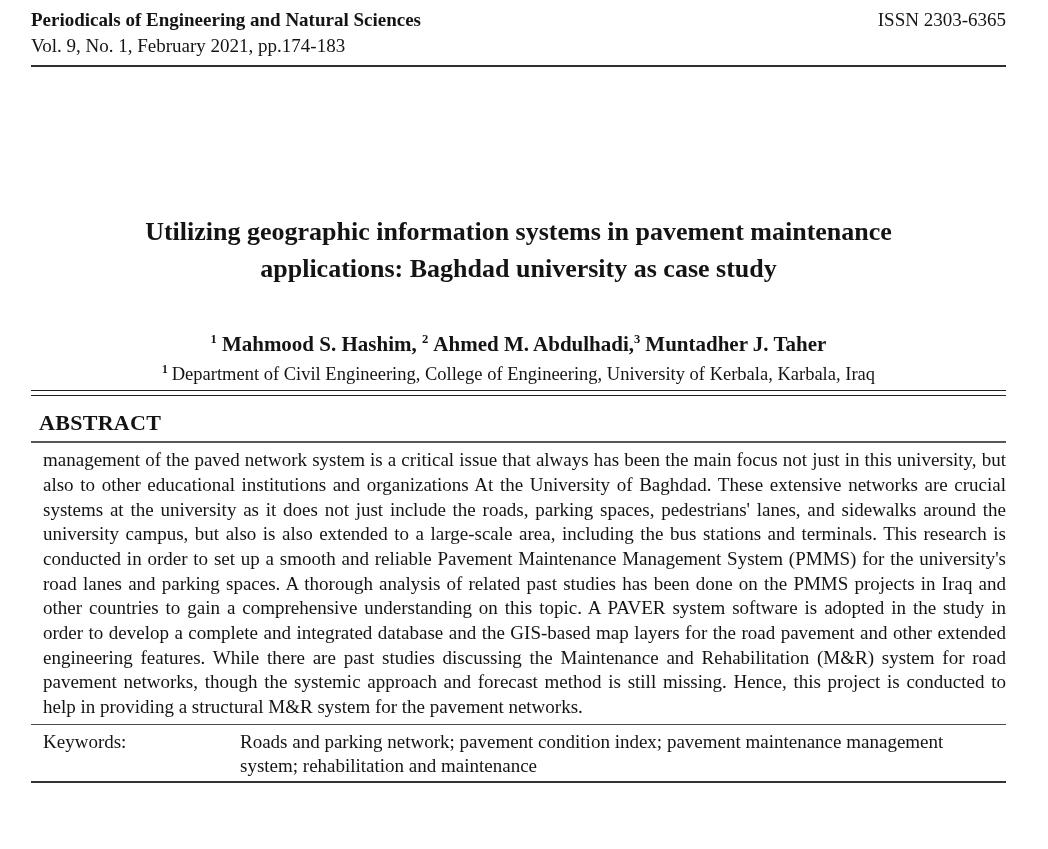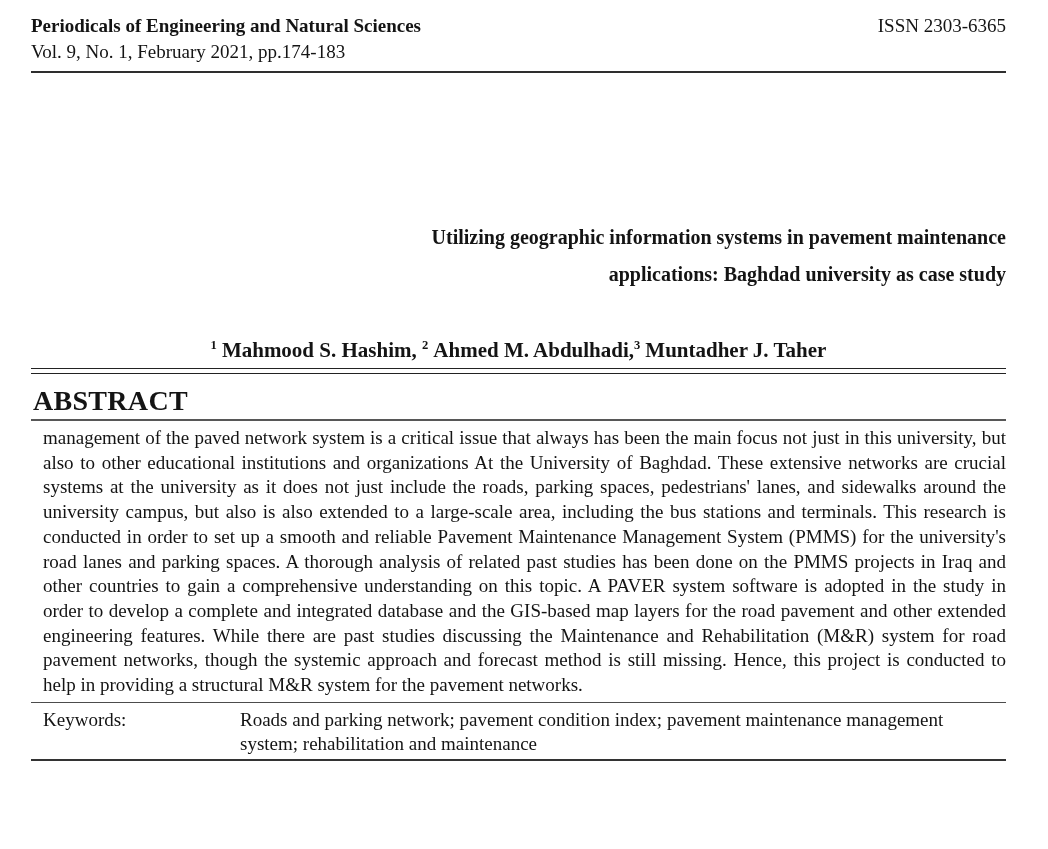--- a/index.html
+++ b/index.html
@@ -3,49 +3,49 @@
 <meta charset="utf-8">
 <style>
   * { box-sizing: border-box; }
   html, body { margin: 0; padding: 0; background: #ffffff; }
   body {
     width: 1048px; height: 849px; overflow: hidden;
     font-family: "Liberation Serif", "DejaVu Serif", serif;
     color: #141414;
     -webkit-font-smoothing: antialiased;
   }
-  .page { width: 975px; margin: 0 42px 0 31px; padding-top: 13px; }
+  .page { width: 975px; margin: 0 42px 0 31px; padding-top: 7px; }
 
   
   .jrow { display: flex; justify-content: space-between; align-items: flex-start;
           font-size: 19px; line-height: 26px; }
   .jname { font-weight: bold; }
   .jvol { font-size: 19px; line-height: 26px; }
 
   
   .rule { border: none; margin: 6px 0 0 0; }
   .rule-header { border-top: 2px solid #2e2e2e; }
   .double-rule { margin-top: 5px; height: 6px;
                  border-top: 1.7px solid #222; border-bottom: 1.7px solid #222; }
   .rule-abs { border-top: 2px solid #575757; margin-top: 5px; }
   .rule-kw-top { border-top: 1.8px solid #4c4c4c; margin-top: 3px; }
   .rule-kw-bottom { border-top: 2.4px solid #333; margin-top: 3px; }
 
   
-  .title { font-size: 20px; font-weight: bold; text-align: right;
+  .title { font-size: 26px; font-weight: bold; text-align: center;
            margin: 146px 0 12px 0; line-height: 37px; }
   .authors { text-align: center; font-size: 21px; font-weight: bold;
              margin-top: 39px; line-height: 26px; }
   .authors sup { font-size: 60%; margin-right: 5px; }
   .affil { text-align: center; font-size: 18.5px; line-height: 22px; margin-top: 1px; }
   .affil sup { font-size: 62%; font-weight: bold; margin-right: 4px; }
 
   
-  .abstract-heading { font-size: 28px; font-weight: bold; letter-spacing: 0.3px;
-                      margin: 14px 0 0 2px; line-height: 26px; }
+  .abstract-heading { font-size: 22px; font-weight: bold; letter-spacing: 0.3px;
+                      margin: 14px 0 0 8px; line-height: 26px; }
   .abstract-body { font-size: 19px; line-height: 24.7px; text-align: justify;
                    margin: 5px 0 4px 12px; }
 
   
   .keywords { display: flex; margin: 5px 0 0 12px; font-size: 19px; line-height: 24px; }
   .kw-label { width: 197px; flex: none; }
   .kw-bold { font-weight: normal; }
   .kw-text { width: 710px; }
 </style>
 </head>
@@ -59,20 +59,21 @@
       <div class="issn">ISSN 2303-6365</div>
     </div>
     <div class="jvol">Vol. 9, No. 1, February 2021, pp.174-183</div>
     <hr class="rule rule-header">
   </header>
 
   <h1 class="title"><span>Utilizing geographic information systems in pavement maintenance</span><br><span>applications: Baghdad university as case study</span></h1>
 
   <div class="authors"><sup>1</sup><span>Mahmood S. Hashim</span><span>, </span><sup>2</sup><span>Ahmed M. Abdulhadi</span><span>,</span><sup>3</sup><span>Muntadher J. Taher</span></div>
 
+  <div class="affil"><sup>1</sup><span>Department of Civil Engineering, College of Engineering, University of Kerbala, Karbala, Iraq</span></div>
 
 
   <div class="double-rule"></div>
 
   <section>
     <h2 class="abstract-heading">ABSTRACT</h2>
     <hr class="rule rule-abs">
     <p class="abstract-body">management of the paved network system is a critical issue that always has been the main focus not just in this university, but also to other educational institutions and organizations At the University of Baghdad. These extensive networks are crucial systems at the university as it does not just include the roads, parking spaces, pedestrians' lanes, and sidewalks around the university campus, but also is also extended to a large-scale area, including the bus stations and terminals. This research is conducted in order to set up a smooth and reliable Pavement Maintenance Management System (PMMS) for the university's road lanes and parking spaces. A thorough analysis of related past studies has been done on the PMMS projects in Iraq and other countries to gain a comprehensive understanding on this topic. A PAVER system software is adopted in the study in order to develop a complete and integrated database and the GIS-based map layers for the road pavement and other extended engineering features. While there are past studies discussing the Maintenance and Rehabilitation (M&amp;R) system for road pavement networks, though the systemic approach and forecast method is still missing. Hence, this project is conducted to help in providing a structural M&amp;R system for the pavement networks.</p>
     <hr class="rule rule-kw-top">
   </section>

